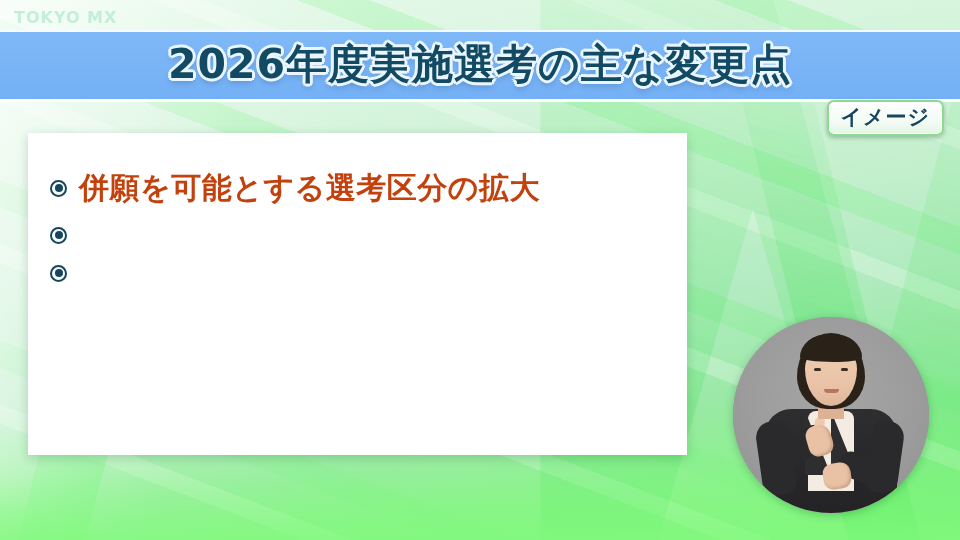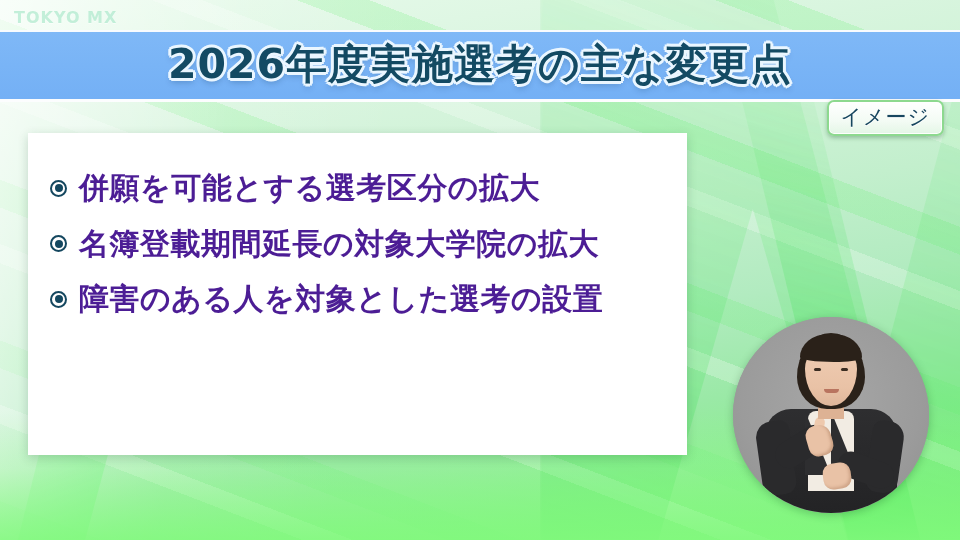--- a/index.html
+++ b/index.html
@@ -161,21 +161,21 @@
     right: 16px;
     top: 100px;
     padding: 4px 12px 6px;
     background: linear-gradient(to bottom, #ffffff 0%, #f3fbf4 60%, #e4f6e6 100%);
     border: 2px solid #8dd98f;
     border-radius: 7px;
     box-shadow: 0 2px 4px rgba(0,60,20,0.28), inset 0 0 0 1px rgba(255,255,255,0.9);
   }
   .image-badge span {
     font-size: 21px;
-    font-weight: 400;
+    font-weight: 700;
     color: #17465f;
     letter-spacing: 1px;
     line-height: 1.05;
     text-shadow: 0 1px 0 rgba(255,255,255,0.9);
   }
 
   
   .panel {
     position: absolute;
     left: 28px;
@@ -220,21 +220,21 @@
     width: 8px;
     height: 8px;
     margin: -4px 0 0 -4px;
     border-radius: 50%;
     background: #14475f;
   }
   .bullet-text {
     font-family: Liberation Serif, serif;
     font-size: 30px;
     font-weight: 700;
-    color: #4c1d95;
+    color: #c2410c;
     letter-spacing: 0.5px;
     line-height: 1.15;
     white-space: nowrap;
   }
 
   
   .signer {
     position: absolute;
     left: 733px;
     top: 317px;
@@ -466,26 +466,24 @@
     <div class="bullet-list">
 
       <div class="bullet-row">
         <span class="bullet-mark"></span>
         <span class="bullet-text">併願を可能とする選考区分の拡大</span>
       </div>
 
 
       <div class="bullet-row">
         <span class="bullet-mark"></span>
-        <span class="bullet-text">名簿登載期間延長の対象大学院の拡大</span>
       </div>
 
       <div class="bullet-row">
         <span class="bullet-mark"></span>
-        <span class="bullet-text">障害のある人を対象とした選考の設置</span>
       </div>
 
     </div>
   </div>
 
   <div class="signer">
     <div class="signer-bg"></div>
     <div class="s-jacket"></div>
     <div class="s-shirt"></div>
     <div class="s-vnotch"></div>

